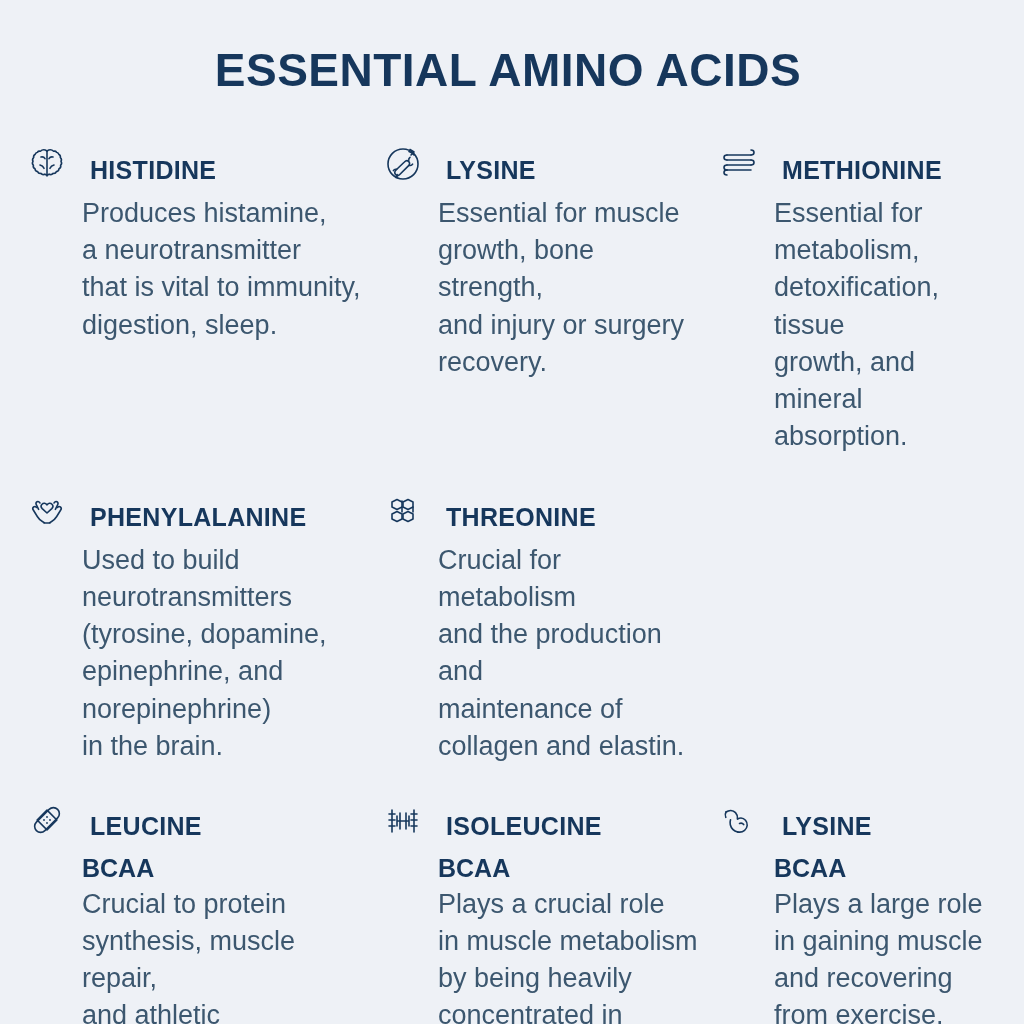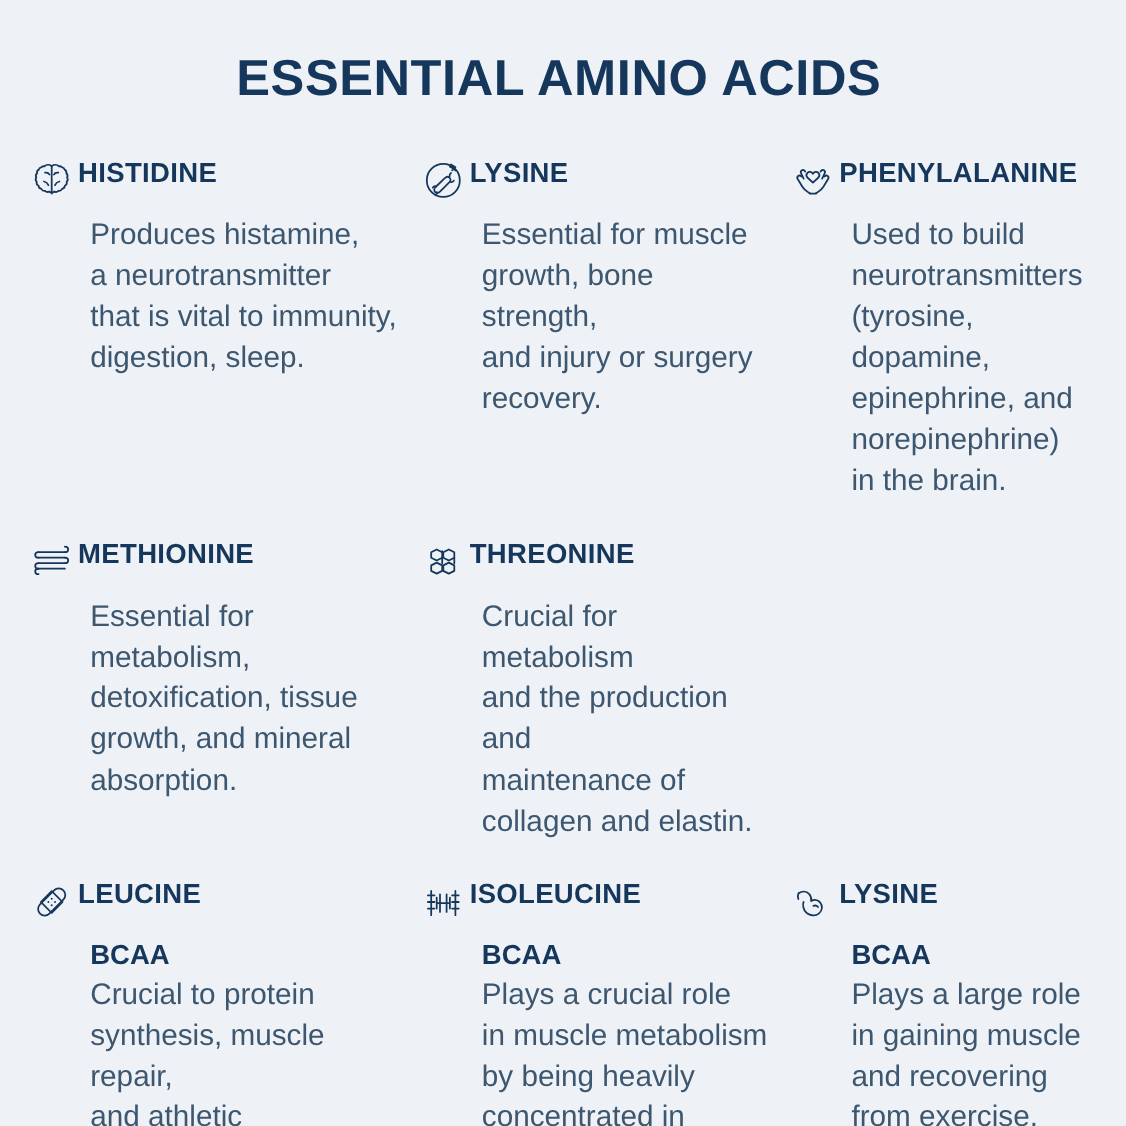--- a/index.html
+++ b/index.html
@@ -49,22 +49,22 @@
     row-gap: 0px;
     padding-left: 0px;
   }
   .card {
     display: flex;
     flex-direction: column;
     padding: 0 14px 34px 0;
   }
   .card-head {
     display: flex;
-    align-items: flex-start;
-    gap: 3px;
+    align-items: flex-end;
+    gap: 22px;
     margin-bottom: 10px;
   }
   .icon {
     width: 42px;
     height: 42px;
     flex: 0 0 42px;
     display: flex;
     align-items: center;
     justify-content: center;
   }
@@ -145,20 +145,38 @@
       <div class="body-text">Essential for muscle
 growth, bone strength,
 and injury or surgery
 recovery.</div>
     </div>
 
     <div class="card">
       <div class="card-head">
         <span class="icon">
           <svg viewBox="0 0 40 40">
+            <path d="M8 11h24M8 16h24M8 21h24M8 26h24"></path>
+            <path d="M8 11c-2 0-3 1.1-3 2.5S6 16 8 16M32 16c2 0 3 1.1 3 2.5S34 21 32 21M8 21c-2 0-3 1.1-3 2.5S6 26 8 26"></path>
+            <path d="M32 11c2 0 3-1.1 3-2.5S34 6 32 6M8 26c-2 0-3 1.1-3 2.5S6 31 8 31"></path>
+          </svg>
+        </span>
+        <span class="name">METHIONINE</span>
+      </div>
+      <div class="body-text">Essential for
+metabolism,
+detoxification, tissue
+growth, and mineral
+absorption.</div>
+    </div>
+
+    <div class="card">
+      <div class="card-head">
+        <span class="icon">
+          <svg viewBox="0 0 40 40">
             <path d="M20 14c-1-2-3.6-2.4-5-.8-1.2 1.3-1 3.2.2 4.4L20 22l4.8-4.4c1.2-1.2 1.4-3.1.2-4.4-1.4-1.6-4-1.2-5 .8z"></path>
             <path d="M13 12c-.6-1.3-2-1.8-3-1.2-1 .6-1.2 1.9-.6 3l2.2 4.6"></path>
             <path d="M9.5 16.5c-.8-1-2-1.2-2.9-.5-.9.7-1 2-.3 3l4 6.5c1.3 2.2 3.2 4 5.4 5.2l1.6.9"></path>
             <path d="M27 12c.6-1.3 2-1.8 3-1.2 1 .6 1.2 1.9.6 3l-2.2 4.6"></path>
             <path d="M30.5 16.5c.8-1 2-1.2 2.9-.5.9.7 1 2 .3 3l-4 6.5c-1.3 2.2-3.2 4-5.4 5.2l-1.6.9"></path>
             <path d="M17 32h6"></path>
           </svg>
         </span>
         <span class="name">PHENYLALANINE</span>
       </div>
@@ -167,38 +185,20 @@
 (tyrosine, dopamine,
 epinephrine, and
 norepinephrine)
 in the brain.</div>
     </div>
 
     <div class="card">
       <div class="card-head">
         <span class="icon">
           <svg viewBox="0 0 40 40">
-            <path d="M8 11h24M8 16h24M8 21h24M8 26h24"></path>
-            <path d="M8 11c-2 0-3 1.1-3 2.5S6 16 8 16M32 16c2 0 3 1.1 3 2.5S34 21 32 21M8 21c-2 0-3 1.1-3 2.5S6 26 8 26"></path>
-            <path d="M32 11c2 0 3-1.1 3-2.5S34 6 32 6M8 26c-2 0-3 1.1-3 2.5S6 31 8 31"></path>
-          </svg>
-        </span>
-        <span class="name">METHIONINE</span>
-      </div>
-      <div class="body-text">Essential for
-metabolism,
-detoxification, tissue
-growth, and mineral
-absorption.</div>
-    </div>
-
-    <div class="card">
-      <div class="card-head">
-        <span class="icon">
-          <svg viewBox="0 0 40 40">
             <path d="M14 8.5 19 11v5l-5 2.5L9 16v-5z"></path>
             <path d="M25 8.5 30 11v5l-5 2.5-5-2.5v-5z"></path>
             <path d="M14 20.5 19 23v5l-5 2.5L9 28v-5z"></path>
             <path d="M25 20.5 30 23v5l-5 2.5-5-2.5v-5z"></path>
             <path d="M19 16v5M19 11v-1M30 16v5"></path>
           </svg>
         </span>
         <span class="name">THREONINE</span>
       </div>
       <div class="body-text">Crucial for metabolism

